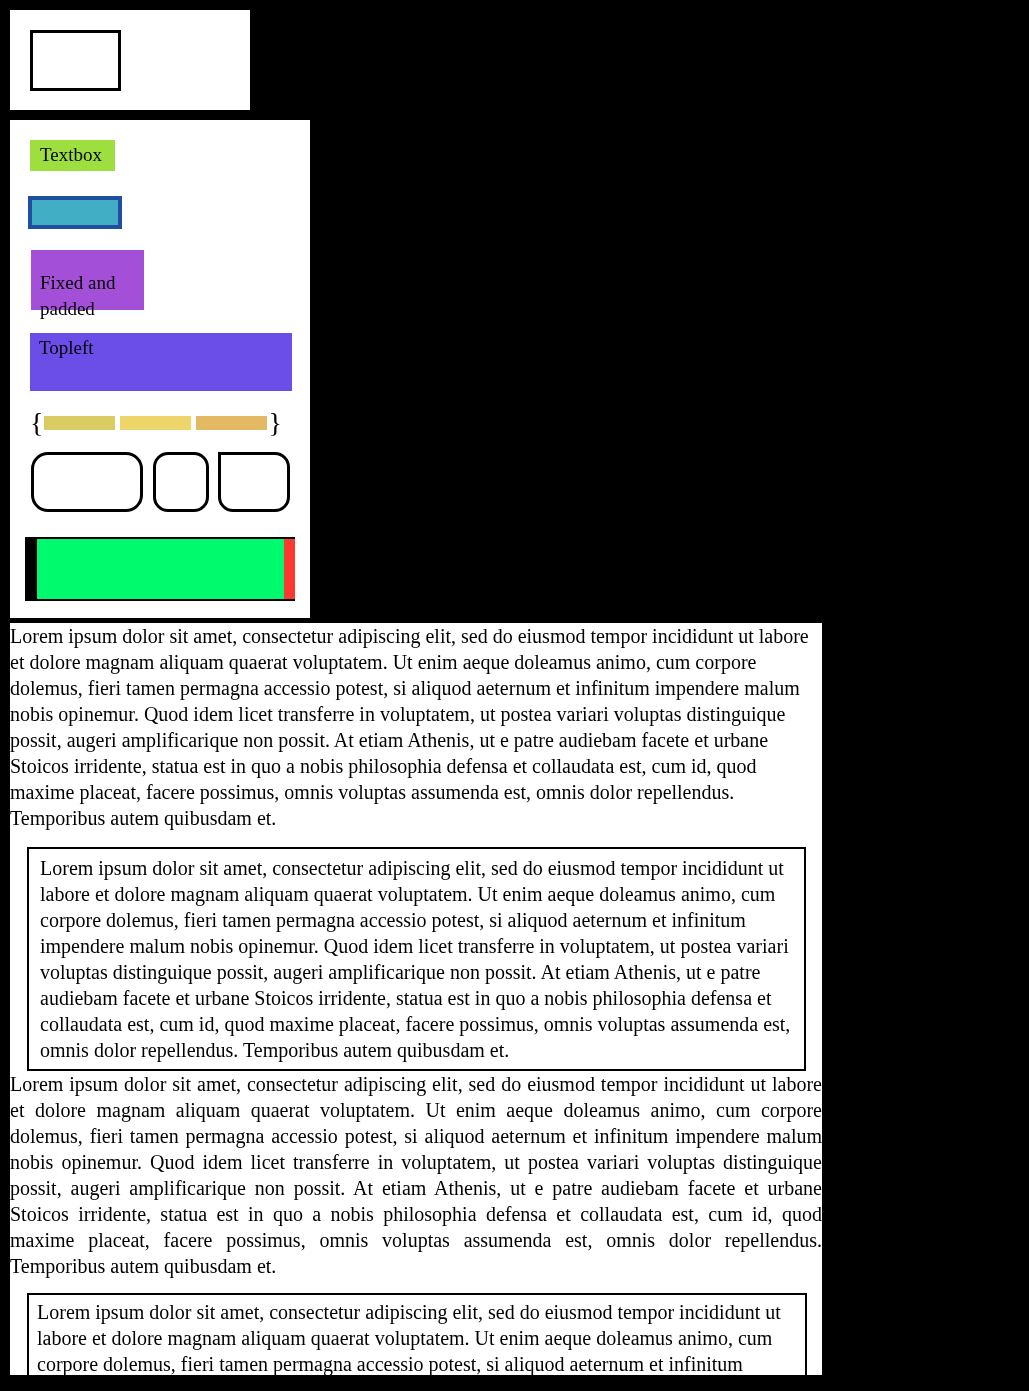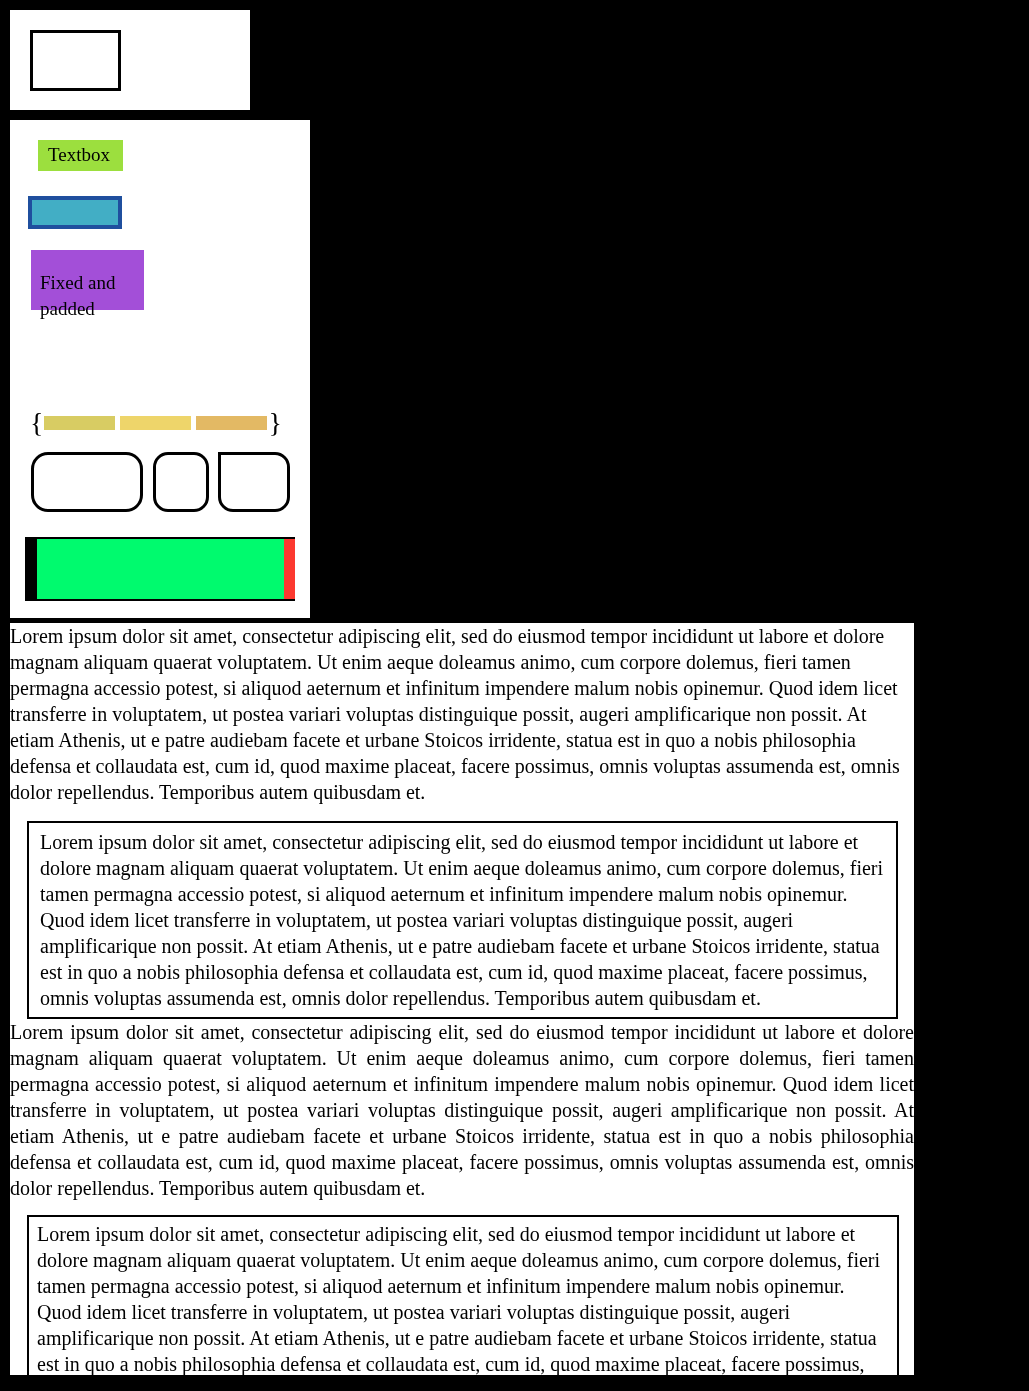--- a/index.html
+++ b/index.html
@@ -17,21 +17,21 @@
   #top-panel { left: 10px; top: 10px; width: 240px; height: 100px; }
   #outlined-box {
     position: absolute; left: 20px; top: 20px;
     width: 91px; height: 61px; box-sizing: border-box;
     border: 3px solid #000; background: #fff;
   }
 
   
   #widgets-panel { left: 10px; top: 120px; width: 300px; height: 498px; }
   .widget { position: absolute; box-sizing: border-box; font-size: 19px; line-height: 26px; }
-  #textbox-widget { left: 28px; top: 20px; width: 85px; height: 31px; padding: 2px 0 0 10px; }
+  #textbox-widget { left: 20px; top: 20px; width: 85px; height: 31px; padding: 2px 0 0 10px; }
   #teal-box { left: 18px; top: 76px; width: 94px; height: 33px; border: 4px solid; }
   #fixed-padded-box { left: 21px; top: 130px; width: 113px; height: 60px; padding: 20px 9px; }
   #topleft-box { left: 20px; top: 213px; width: 262px; height: 58px; padding: 2px 9px; }
 
   #brace-row {
     position: absolute; left: 20px; top: 286px; height: 34px;
     display: flex; align-items: center;
   }
   .brace { font-size: 28px; line-height: 34px; }
   .swatch { width: 71px; height: 14px; margin-left: 5px; }
@@ -50,21 +50,21 @@
     position: absolute; left: 15px; top: 417px;
     width: 270px; height: 64px; box-sizing: border-box;
     padding: 2px 0; display: flex;
   }
   #progress-start { width: 12px; }
   #progress-fill { flex: 1; }
   #progress-end { width: 11px; }
 
   
   #text-panel {
-    left: 10px; top: 623px; width: 904px; height: 752px;
+    left: 10px; top: 623px; width: 812px; height: 752px;
     font-size: 20px; line-height: 26px;
   }
   #text-panel p { margin: 0; }
   #para-1 { margin: 16px 18px 0 21px; }
   #bordered-para-1 {
     margin: 16px 16px 0 17px; border: 2px solid #000; padding: 6px 11px;
   }
   #para-3 { margin: 24px 18px 0 21px; text-align: justify; }
   #bordered-para-2 {
     margin: 14px 15px 0 17px; border: 2px solid #000; padding: 4px 8px;
@@ -78,20 +78,21 @@
 </div>
 
 <div id="widgets-panel" class="panel">
 
   <div id="textbox-widget" class="widget" style="background-color: rgb(156, 223, 62);">Textbox</div>
 
   <div id="teal-box" class="widget" style="background-color: rgb(66, 174, 197); border-color: rgb(31, 79, 158);"></div>
 
   <div id="fixed-padded-box" class="widget" style="background-color: rgb(163, 79, 216);">Fixed and padded</div>
 
+  <div id="topleft-box" class="widget" style="background-color: rgb(107, 77, 232);">Topleft</div>
 
   <div id="brace-row">
     <span class="brace">{</span>
     <span class="swatch first" style="background-color: rgb(216, 204, 99);"></span>
     <span class="swatch" style="background-color: rgb(238, 213, 106);"></span>
     <span class="swatch last" style="background-color: rgb(227, 185, 100);"></span>
     <span class="brace">}</span>
   </div>
 
   <div id="rounded-btn-1" class="rounded-btn"></div>

